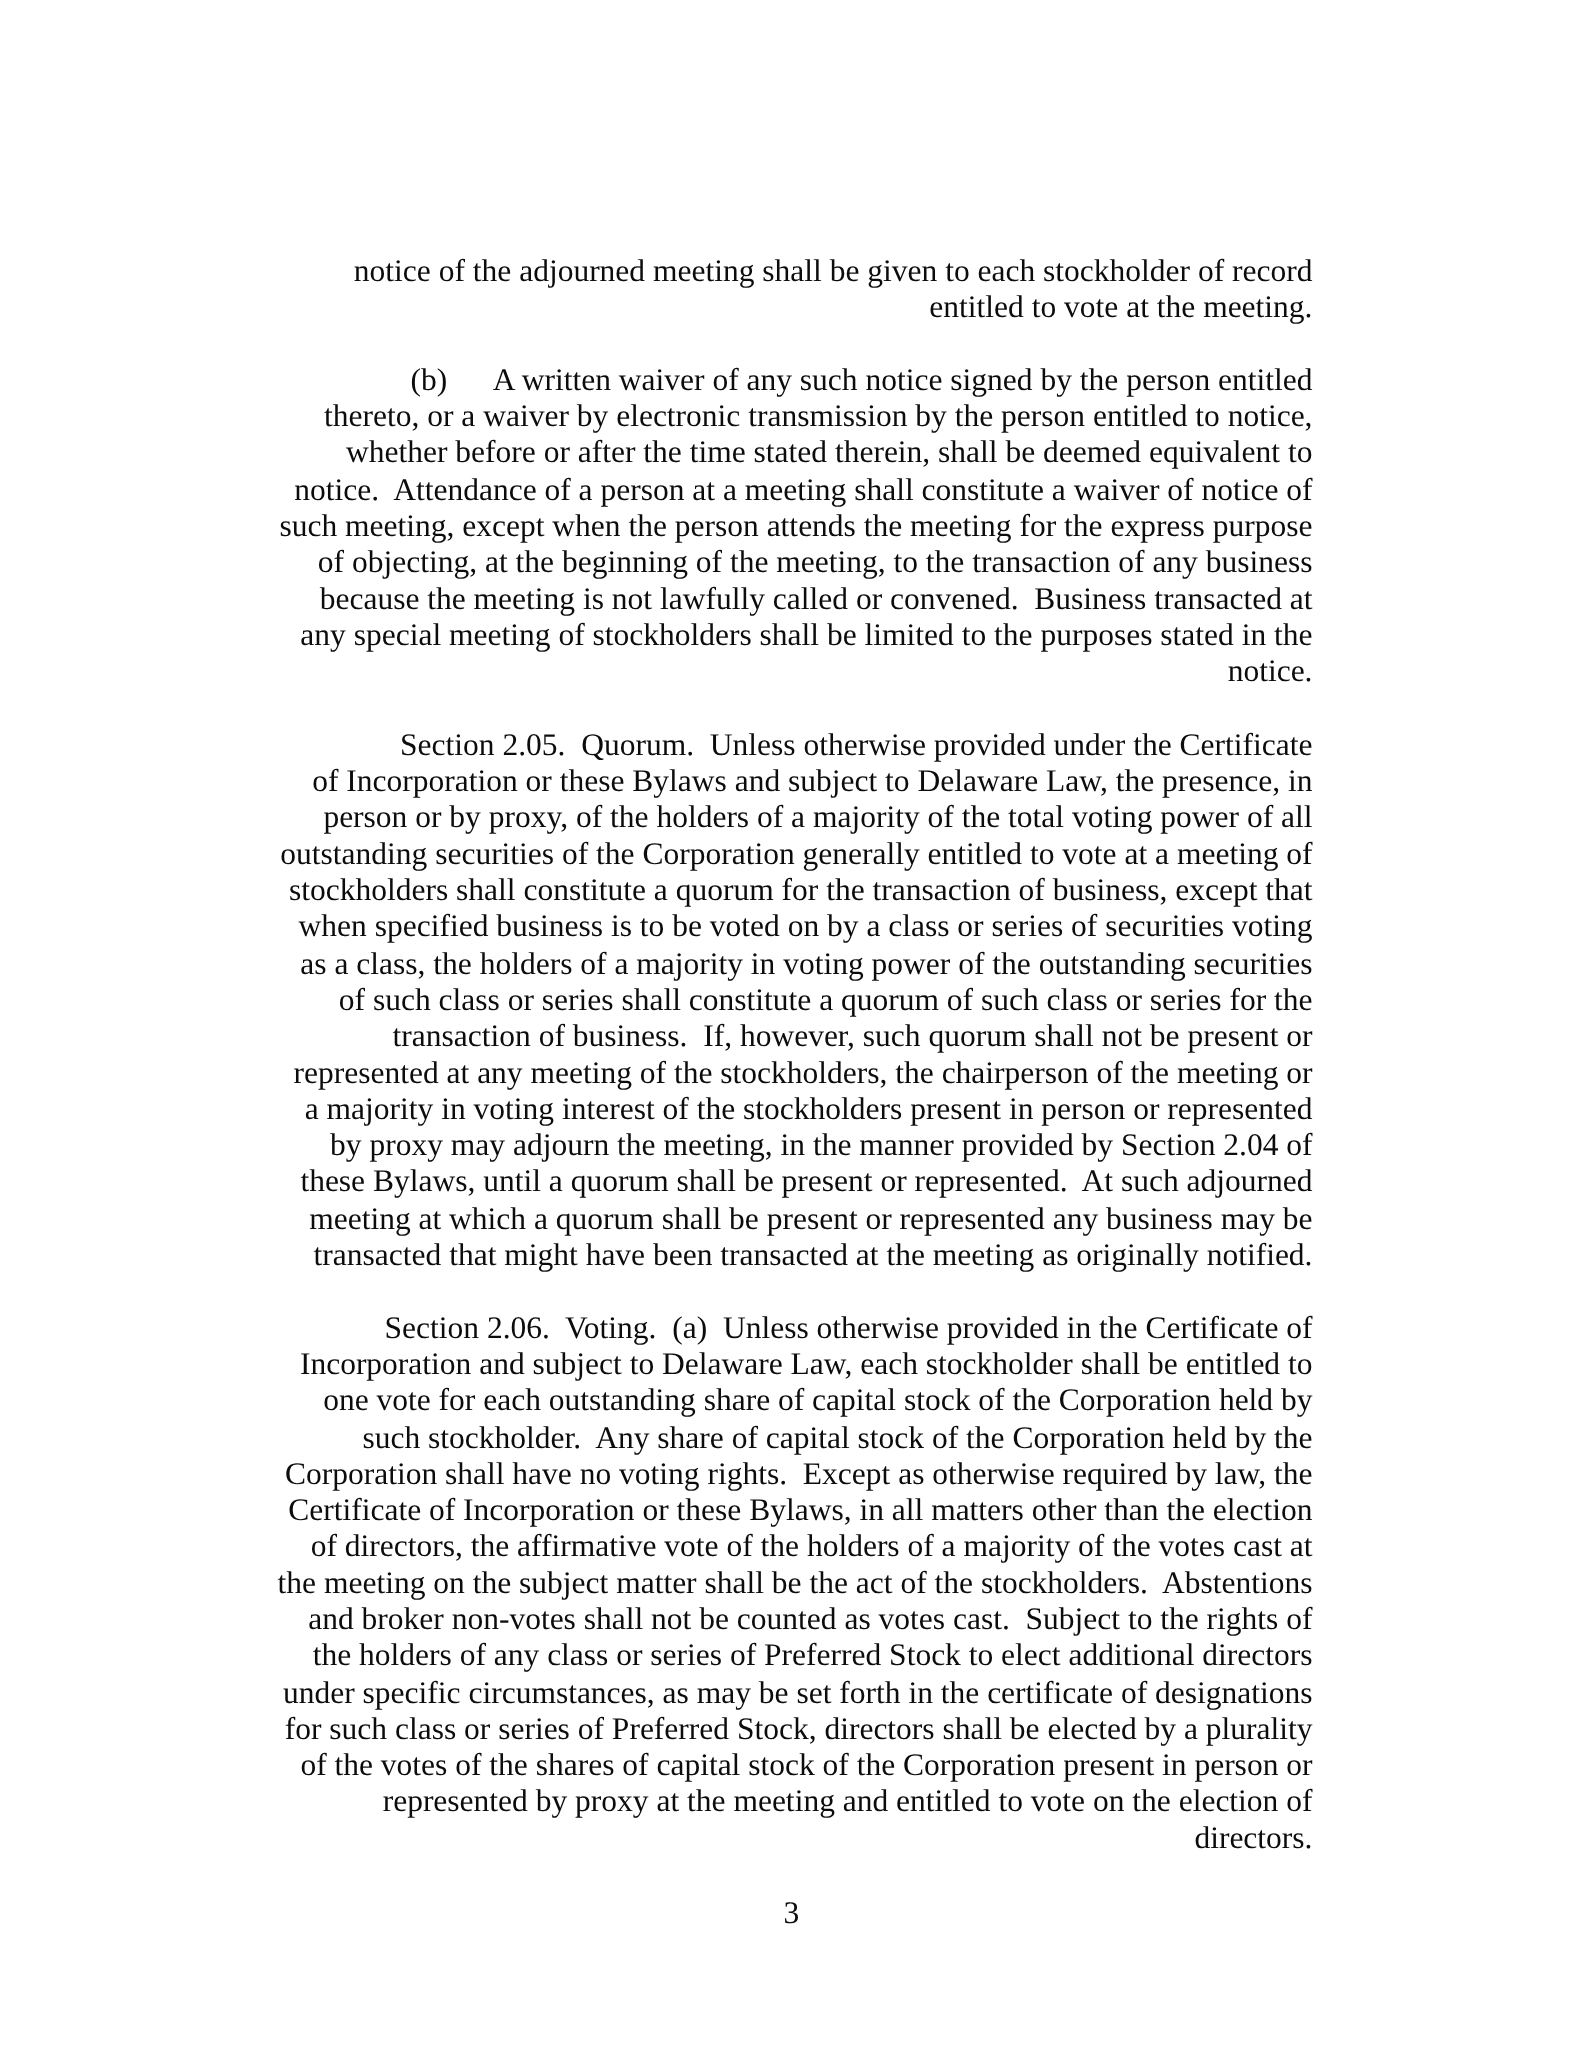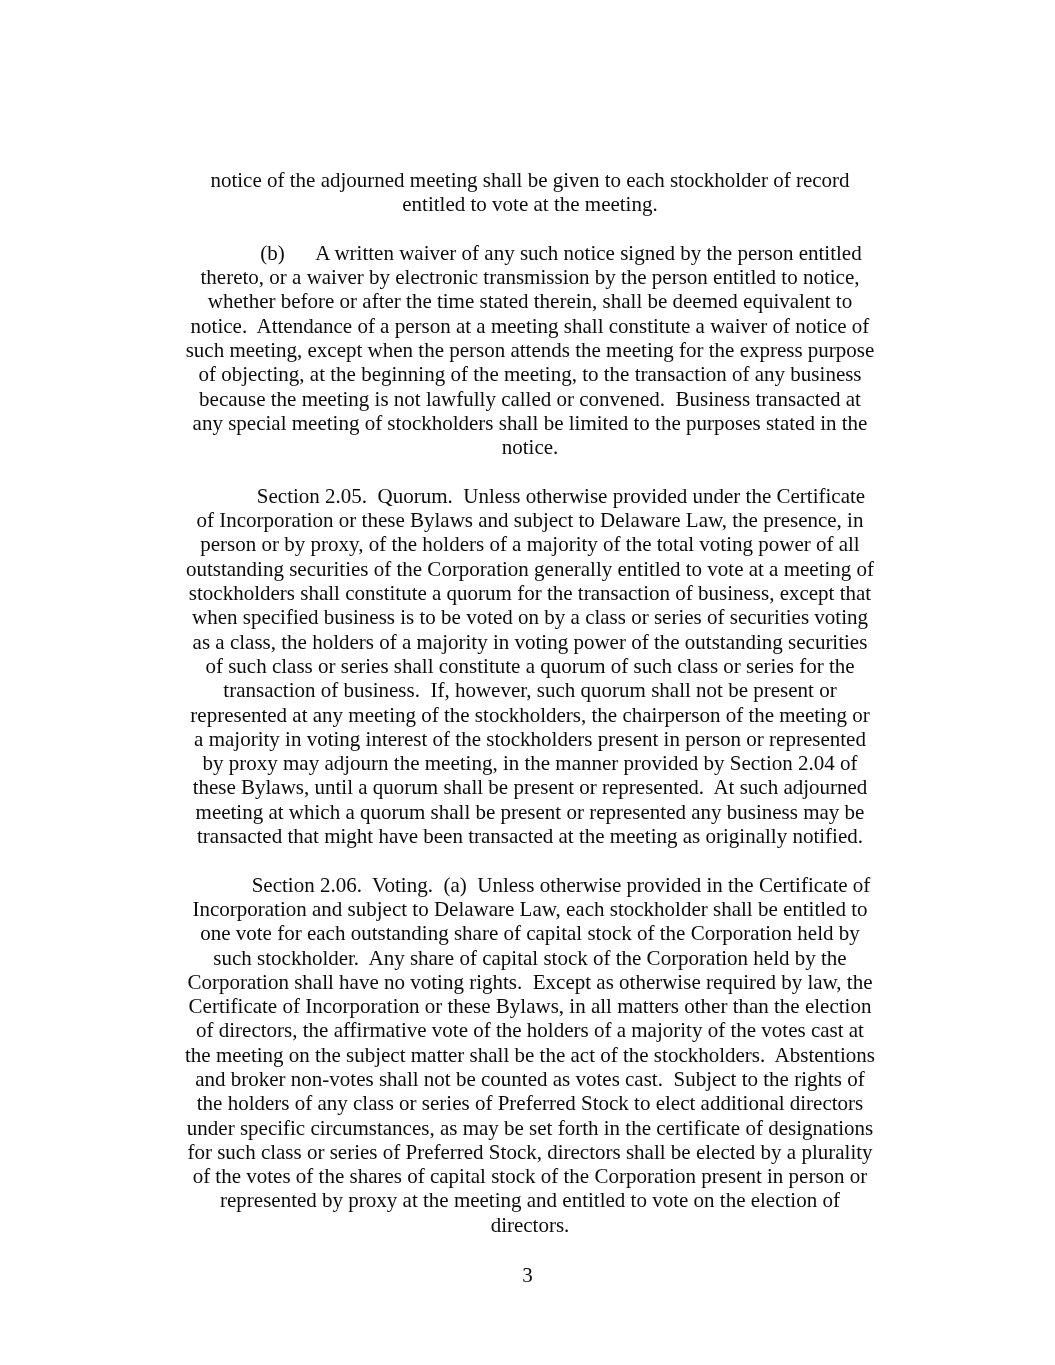--- a/index.html
+++ b/index.html
@@ -16,21 +16,21 @@
     font-family: "Liberation Serif", "DejaVu Serif", serif;
     color: #0c0c0c;
   }
   .textblock {
     position: absolute;
     left: 185px;
     top: 168px;
     width: 690px;
     font-size: 21px;
     line-height: 24.3px;
-    text-align: center;
+    text-align: right;
   }
   .para {
     margin: 0 0 24.3px 0;
     white-space: pre-wrap;
   }
   .para.indent {
     text-indent: 62px;
   }
   .italic {
   }

